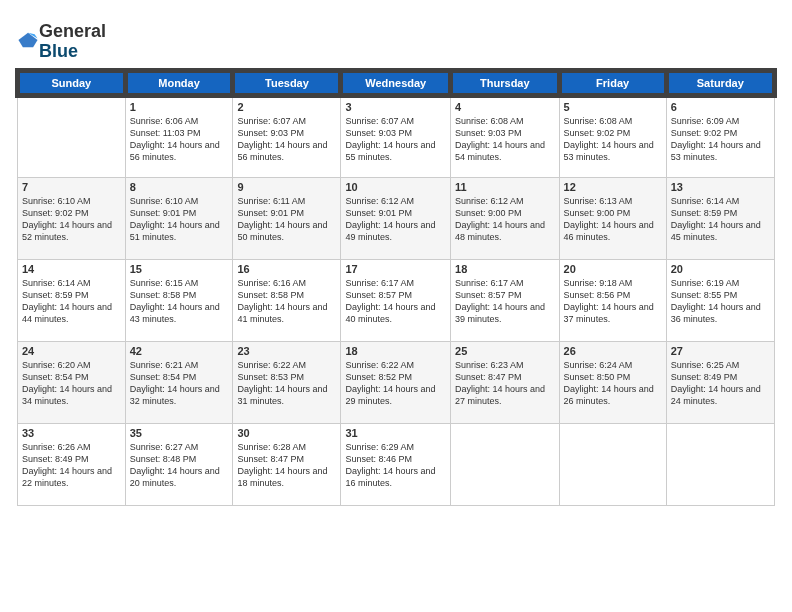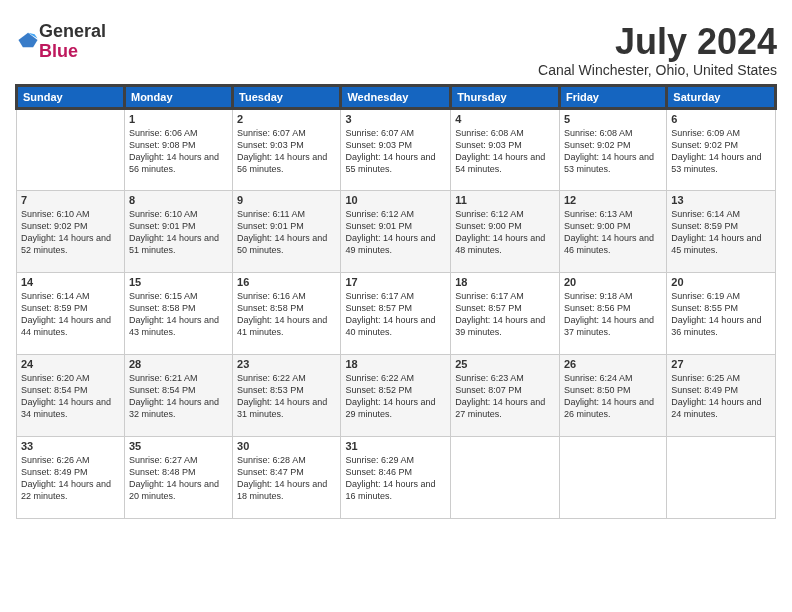--- a/index.html
+++ b/index.html
@@ -25,21 +25,21 @@
     .logo {
       display: flex;
       align-items: center;
     }
     .logo-text {
       font-size: 18px;
       font-weight: bold;
       line-height: 1.1;
     }
     .logo-general { color: #333; }
-    .logo-blue { color: #be185d; }
+    .logo-blue { color: #0c4a6e; }
     .logo-icon {
       width: 22px;
       height: 18px;
       margin-left: 2px;
     }
     .title-block {
       text-align: right;
     }
     .month-title {
       font-size: 36px;
@@ -52,25 +52,25 @@
       color: #333;
     }
     .calendar-table {
       width: 100%;
       border-collapse: collapse;
       font-size: 10px;
     }
     .calendar-table th {
       background-color: #1565c0;
       color: #fff;
-      text-align: left;
+      text-align: center;
       padding: 4px 5px;
       font-size: 11px;
       font-weight: bold;
-      border: 3px solid #404040;
+      border: 5px solid #404040;
     }
     .calendar-table td {
       border: 1px solid #ccc;
       vertical-align: top;
       padding: 3px 4px;
       width: 113px;
       height: 82px;
     }
     .cell-date {
       font-size: 11px;
@@ -102,45 +102,41 @@
           <polygon points="15,2 28,10 24,4" fill="#42a5f5"></polygon>
         </svg>
       </div>
       <div>
         <div class="logo-text">
           <span class="logo-general">General</span><br>
           <span class="logo-blue">Blue</span>
         </div>
       </div>
     </div>
-    <div class="title-block">
-      <div class="month-title">July 2024</div>
-      <div class="location-title">Canal Winchester, Ohio, United States</div>
-    </div>
   </div>
 
   <table class="calendar-table">
     <thead>
       <tr>
       <th>Sunday</th>
           <th>Monday</th>
           <th>Tuesday</th>
           <th>Wednesday</th>
           <th>Thursday</th>
           <th>Friday</th>
           <th>Saturday</th>
         </tr>
     </thead>
     <tbody id="calendar-body">
     <tr>
           <td class="empty-cell"></td>
           <td>
             <div class="cell-date">1</div>
             <div class="cell-info" style="white-space: pre-line;">Sunrise: 6:06 AM
-Sunset: 9:08 PM
+Sunset: 11:03 PM
 Daylight: 14 hours and 56 minutes.</div>
           </td>
           <td>
             <div class="cell-date">2</div>
             <div class="cell-info" style="white-space: pre-line;">Sunrise: 6:07 AM
 Sunset: 9:03 PM
 Daylight: 14 hours and 56 minutes.</div>
           </td>
           <td>
             <div class="cell-date">3</div>
@@ -256,41 +252,41 @@
           </td>
         </tr>
         <tr>
           <td>
             <div class="cell-date">24</div>
             <div class="cell-info" style="white-space: pre-line;">Sunrise: 6:20 AM
 Sunset: 8:54 PM
 Daylight: 14 hours and 34 minutes.</div>
           </td>
           <td>
-            <div class="cell-date">28</div>
+            <div class="cell-date">42</div>
             <div class="cell-info" style="white-space: pre-line;">Sunrise: 6:21 AM
 Sunset: 8:54 PM
 Daylight: 14 hours and 32 minutes.</div>
           </td>
           <td>
             <div class="cell-date">23</div>
             <div class="cell-info" style="white-space: pre-line;">Sunrise: 6:22 AM
 Sunset: 8:53 PM
 Daylight: 14 hours and 31 minutes.</div>
           </td>
           <td>
             <div class="cell-date">18</div>
             <div class="cell-info" style="white-space: pre-line;">Sunrise: 6:22 AM
 Sunset: 8:52 PM
 Daylight: 14 hours and 29 minutes.</div>
           </td>
           <td>
             <div class="cell-date">25</div>
             <div class="cell-info" style="white-space: pre-line;">Sunrise: 6:23 AM
-Sunset: 8:07 PM
+Sunset: 8:47 PM
 Daylight: 14 hours and 27 minutes.</div>
           </td>
           <td>
             <div class="cell-date">26</div>
             <div class="cell-info" style="white-space: pre-line;">Sunrise: 6:24 AM
 Sunset: 8:50 PM
 Daylight: 14 hours and 26 minutes.</div>
           </td>
           <td>
             <div class="cell-date">27</div>

